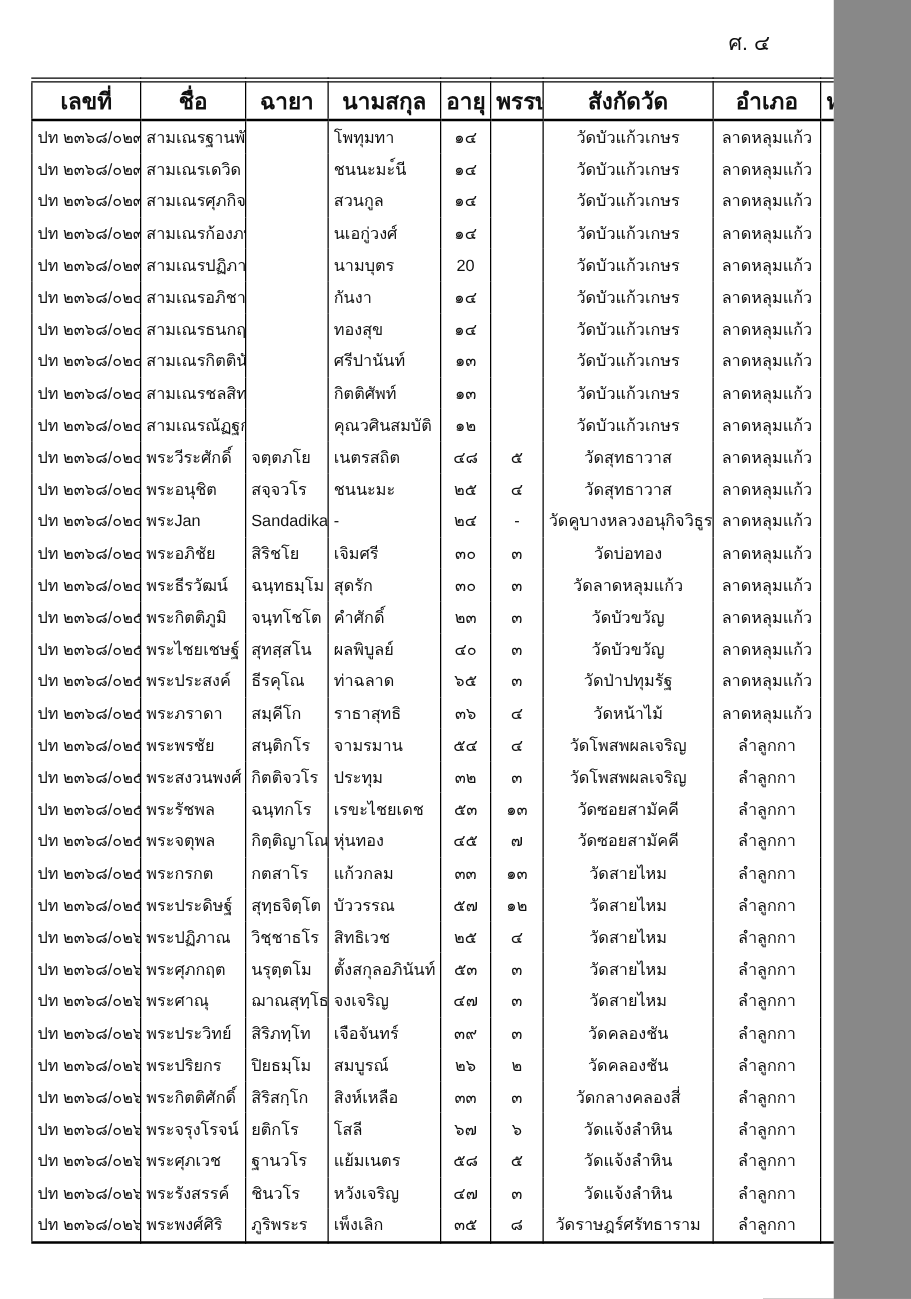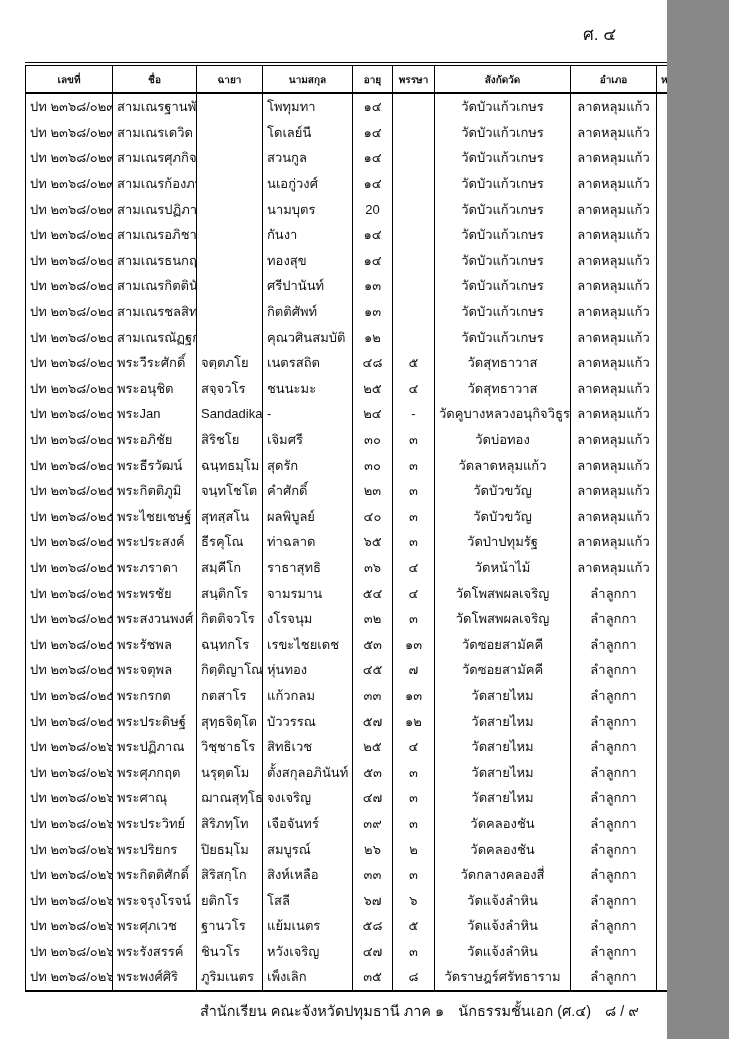--- a/index.html
+++ b/index.html
@@ -30,21 +30,21 @@
     padding:0 4px;
     overflow:hidden;
     white-space:nowrap;
     font-weight:normal;
   }
   table.results thead th{
     border-bottom:2px solid #000;
     font-weight:bold;
     text-align:center;
     height:26px;
-    font-size:10px;
+    font-size:18px;
   }
   table.results tbody td{height:25.6px;}
   .al{text-align:left;}
   .ac{text-align:center;}
   .footer{
     position:absolute;top:999px;right:28px;
     font-size:14.5px;color:#111;
     white-space:nowrap;
   }
   .footer span{margin-left:10px;}
@@ -90,21 +90,21 @@
           <td class="ac">๑๔</td>
           <td class="ac"></td>
           <td class="ac">วัดบัวแก้วเกษร</td>
           <td class="ac">ลาดหลุมแก้ว</td>
           <td class="ac"></td>
         </tr>
         <tr>
           <td class="al">ปท ๒๓๖๘/๐๒๓๖</td>
           <td class="al">สามเณรเดวิด กณิศ</td>
           <td class="al"></td>
-          <td class="al">โดเลย์นี</td>
+          <td class="al">ชนนะมะ์นี</td>
           <td class="ac">๑๔</td>
           <td class="ac"></td>
           <td class="ac">วัดบัวแก้วเกษร</td>
           <td class="ac">ลาดหลุมแก้ว</td>
           <td class="ac"></td>
         </tr>
         <tr>
           <td class="al">ปท ๒๓๖๘/๐๒๓๗</td>
           <td class="al">สามเณรศุภกิจ</td>
           <td class="al"></td>
@@ -299,21 +299,21 @@
           <td class="ac">๕๔</td>
           <td class="ac">๔</td>
           <td class="ac">วัดโพสพผลเจริญ</td>
           <td class="ac">ลำลูกกา</td>
           <td class="ac"></td>
         </tr>
         <tr>
           <td class="al">ปท ๒๓๖๘/๐๒๕๕</td>
           <td class="al">พระสงวนพงศ์</td>
           <td class="al">กิตติจวโร</td>
-          <td class="al">งโรจนุม</td>
+          <td class="al">ประทุม</td>
           <td class="ac">๓๒</td>
           <td class="ac">๓</td>
           <td class="ac">วัดโพสพผลเจริญ</td>
           <td class="ac">ลำลูกกา</td>
           <td class="ac"></td>
         </tr>
         <tr>
           <td class="al">ปท ๒๓๖๘/๐๒๕๖</td>
           <td class="al">พระรัชพล</td>
           <td class="al">ฉนฺทกโร</td>
@@ -452,30 +452,25 @@
           <td class="al">หวังเจริญ</td>
           <td class="ac">๔๗</td>
           <td class="ac">๓</td>
           <td class="ac">วัดแจ้งลำหิน</td>
           <td class="ac">ลำลูกกา</td>
           <td class="ac"></td>
         </tr>
         <tr>
           <td class="al">ปท ๒๓๖๘/๐๒๖๙</td>
           <td class="al">พระพงศ์ศิริ</td>
-          <td class="al">ภูริมเนตร</td>
+          <td class="al">ภูริพระร</td>
           <td class="al">เพ็งเลิก</td>
           <td class="ac">๓๕</td>
           <td class="ac">๘</td>
           <td class="ac">วัดราษฎร์ศรัทธาราม</td>
           <td class="ac">ลำลูกกา</td>
           <td class="ac"></td>
         </tr>
       </tbody>
   </table>
 
-  <div class="footer">
-    <span style="margin-left:0;">สำนักเรียน คณะจังหวัดปทุมธานี ภาค ๑</span>
-    <span>นักธรรมชั้นเอก (ศ.๔)</span>
-    <span>๘ / ๙</span>
-  </div>
 
 </div>
 
 </body></html>

